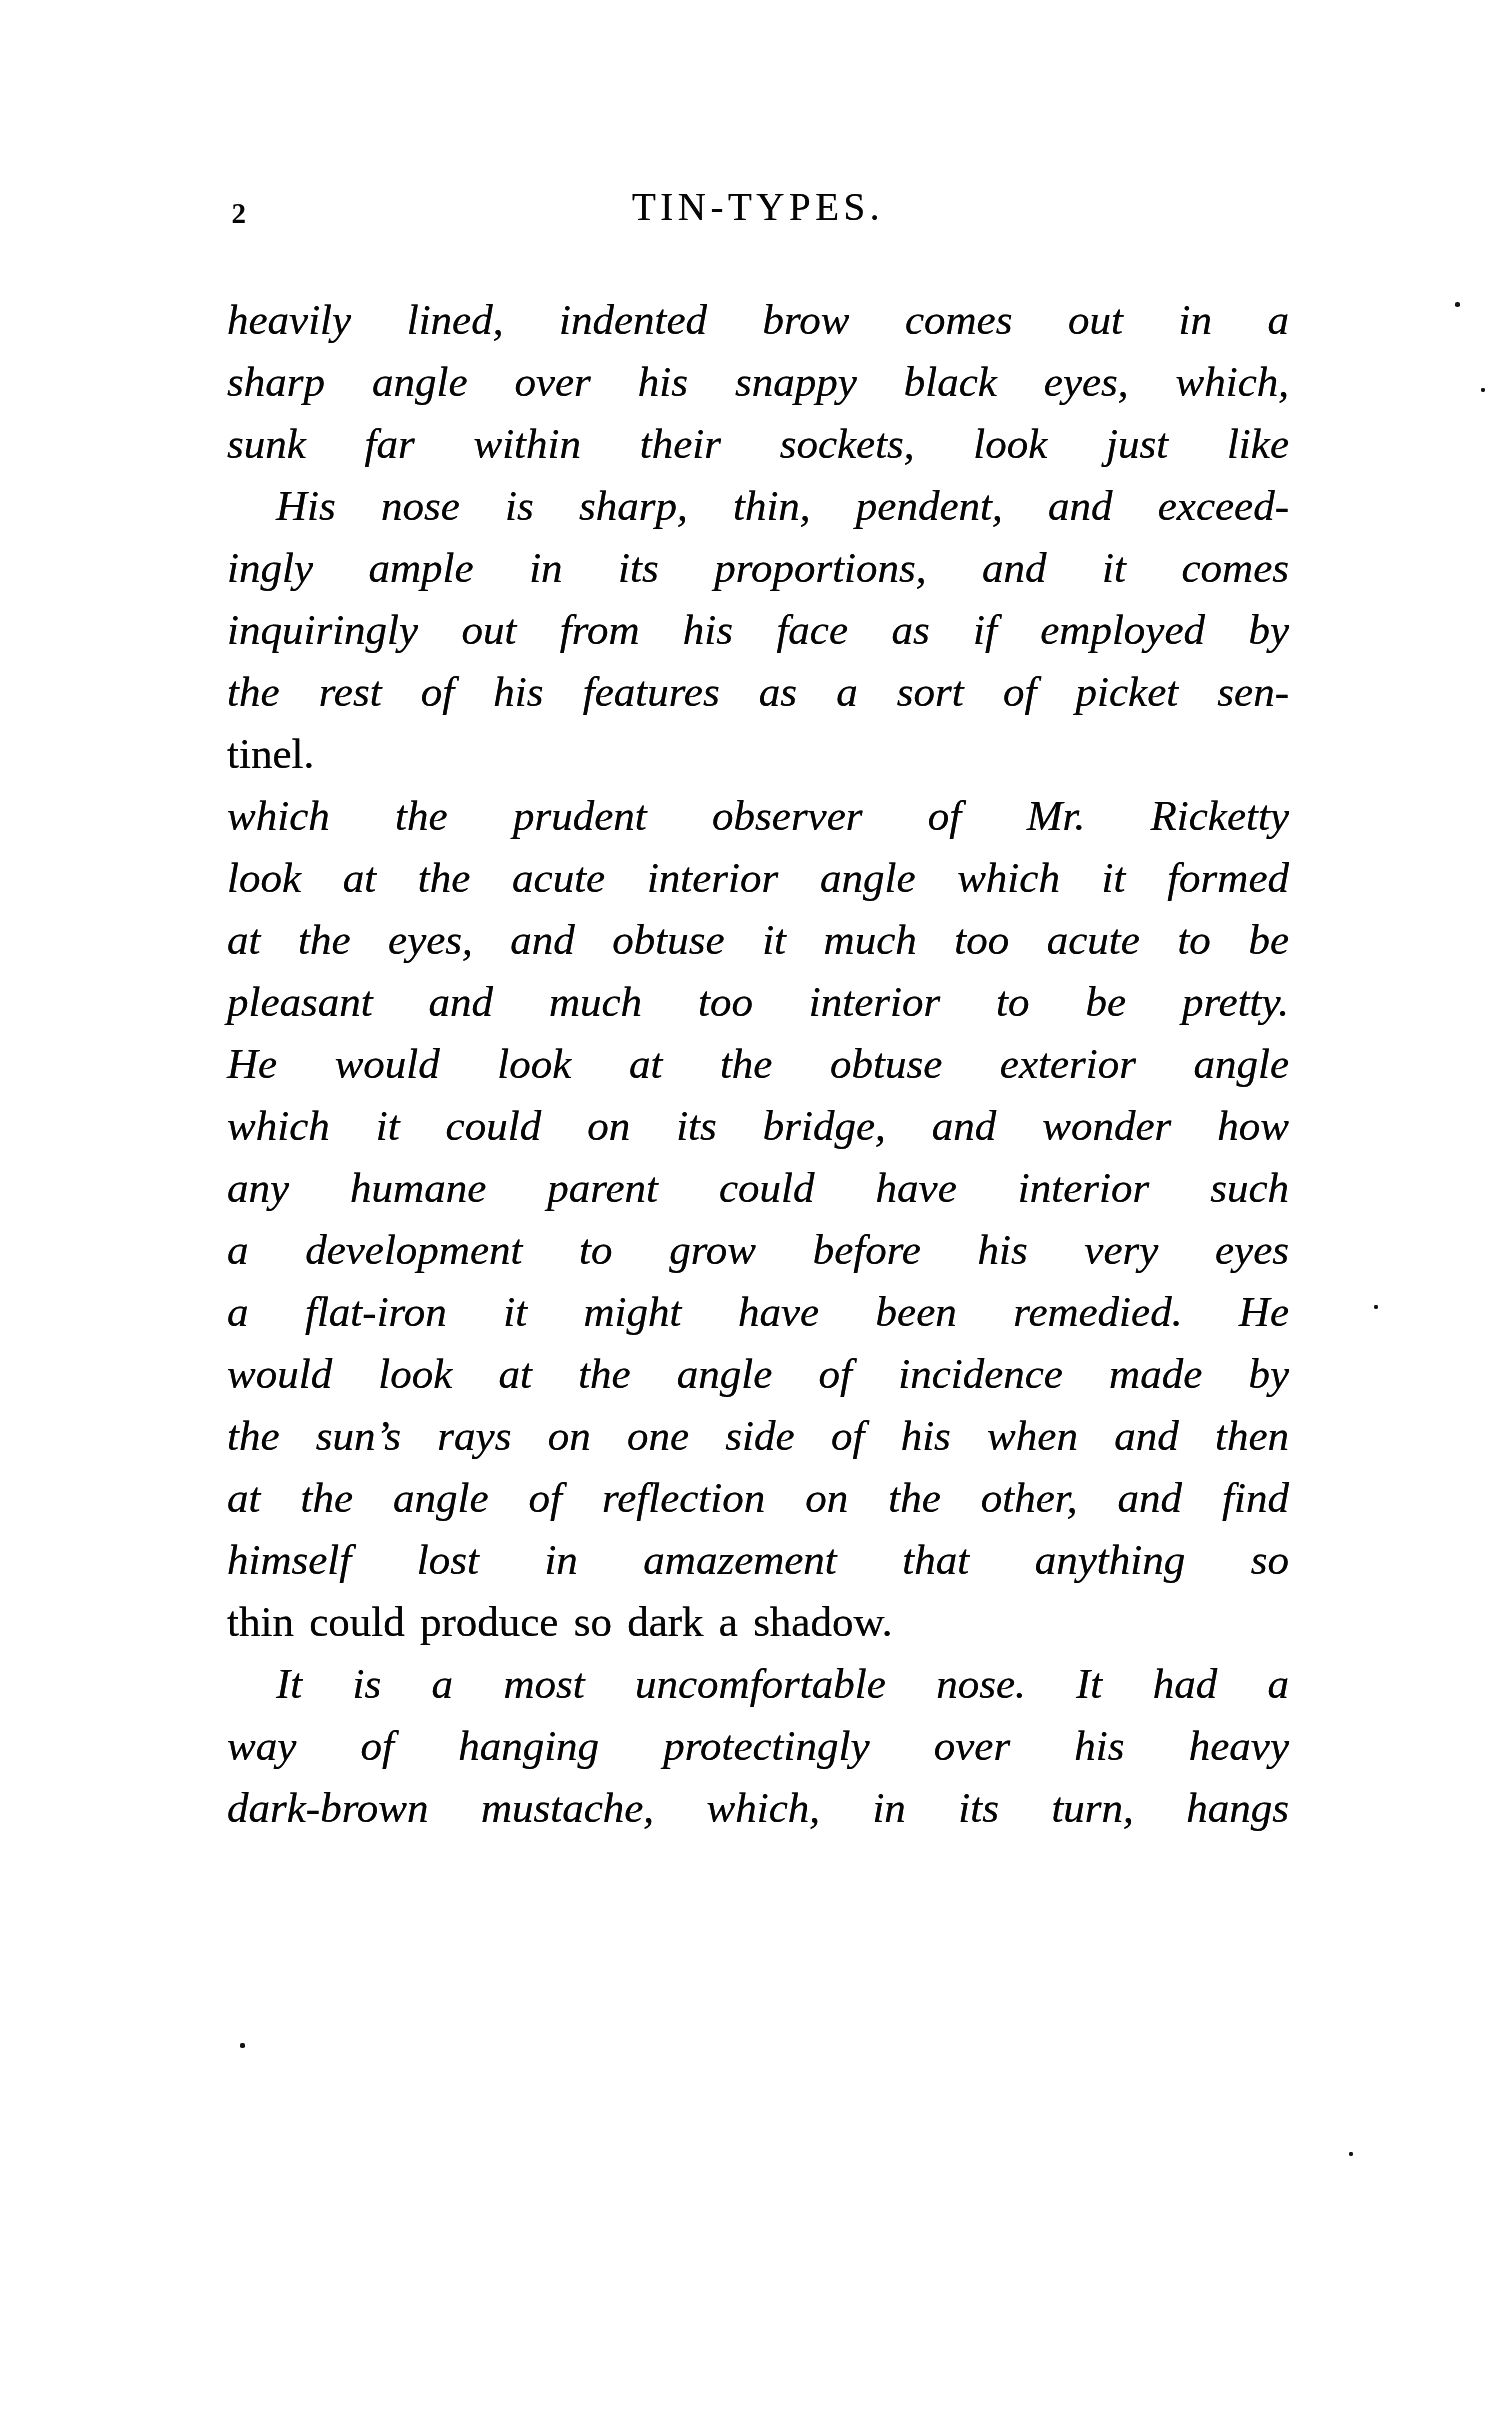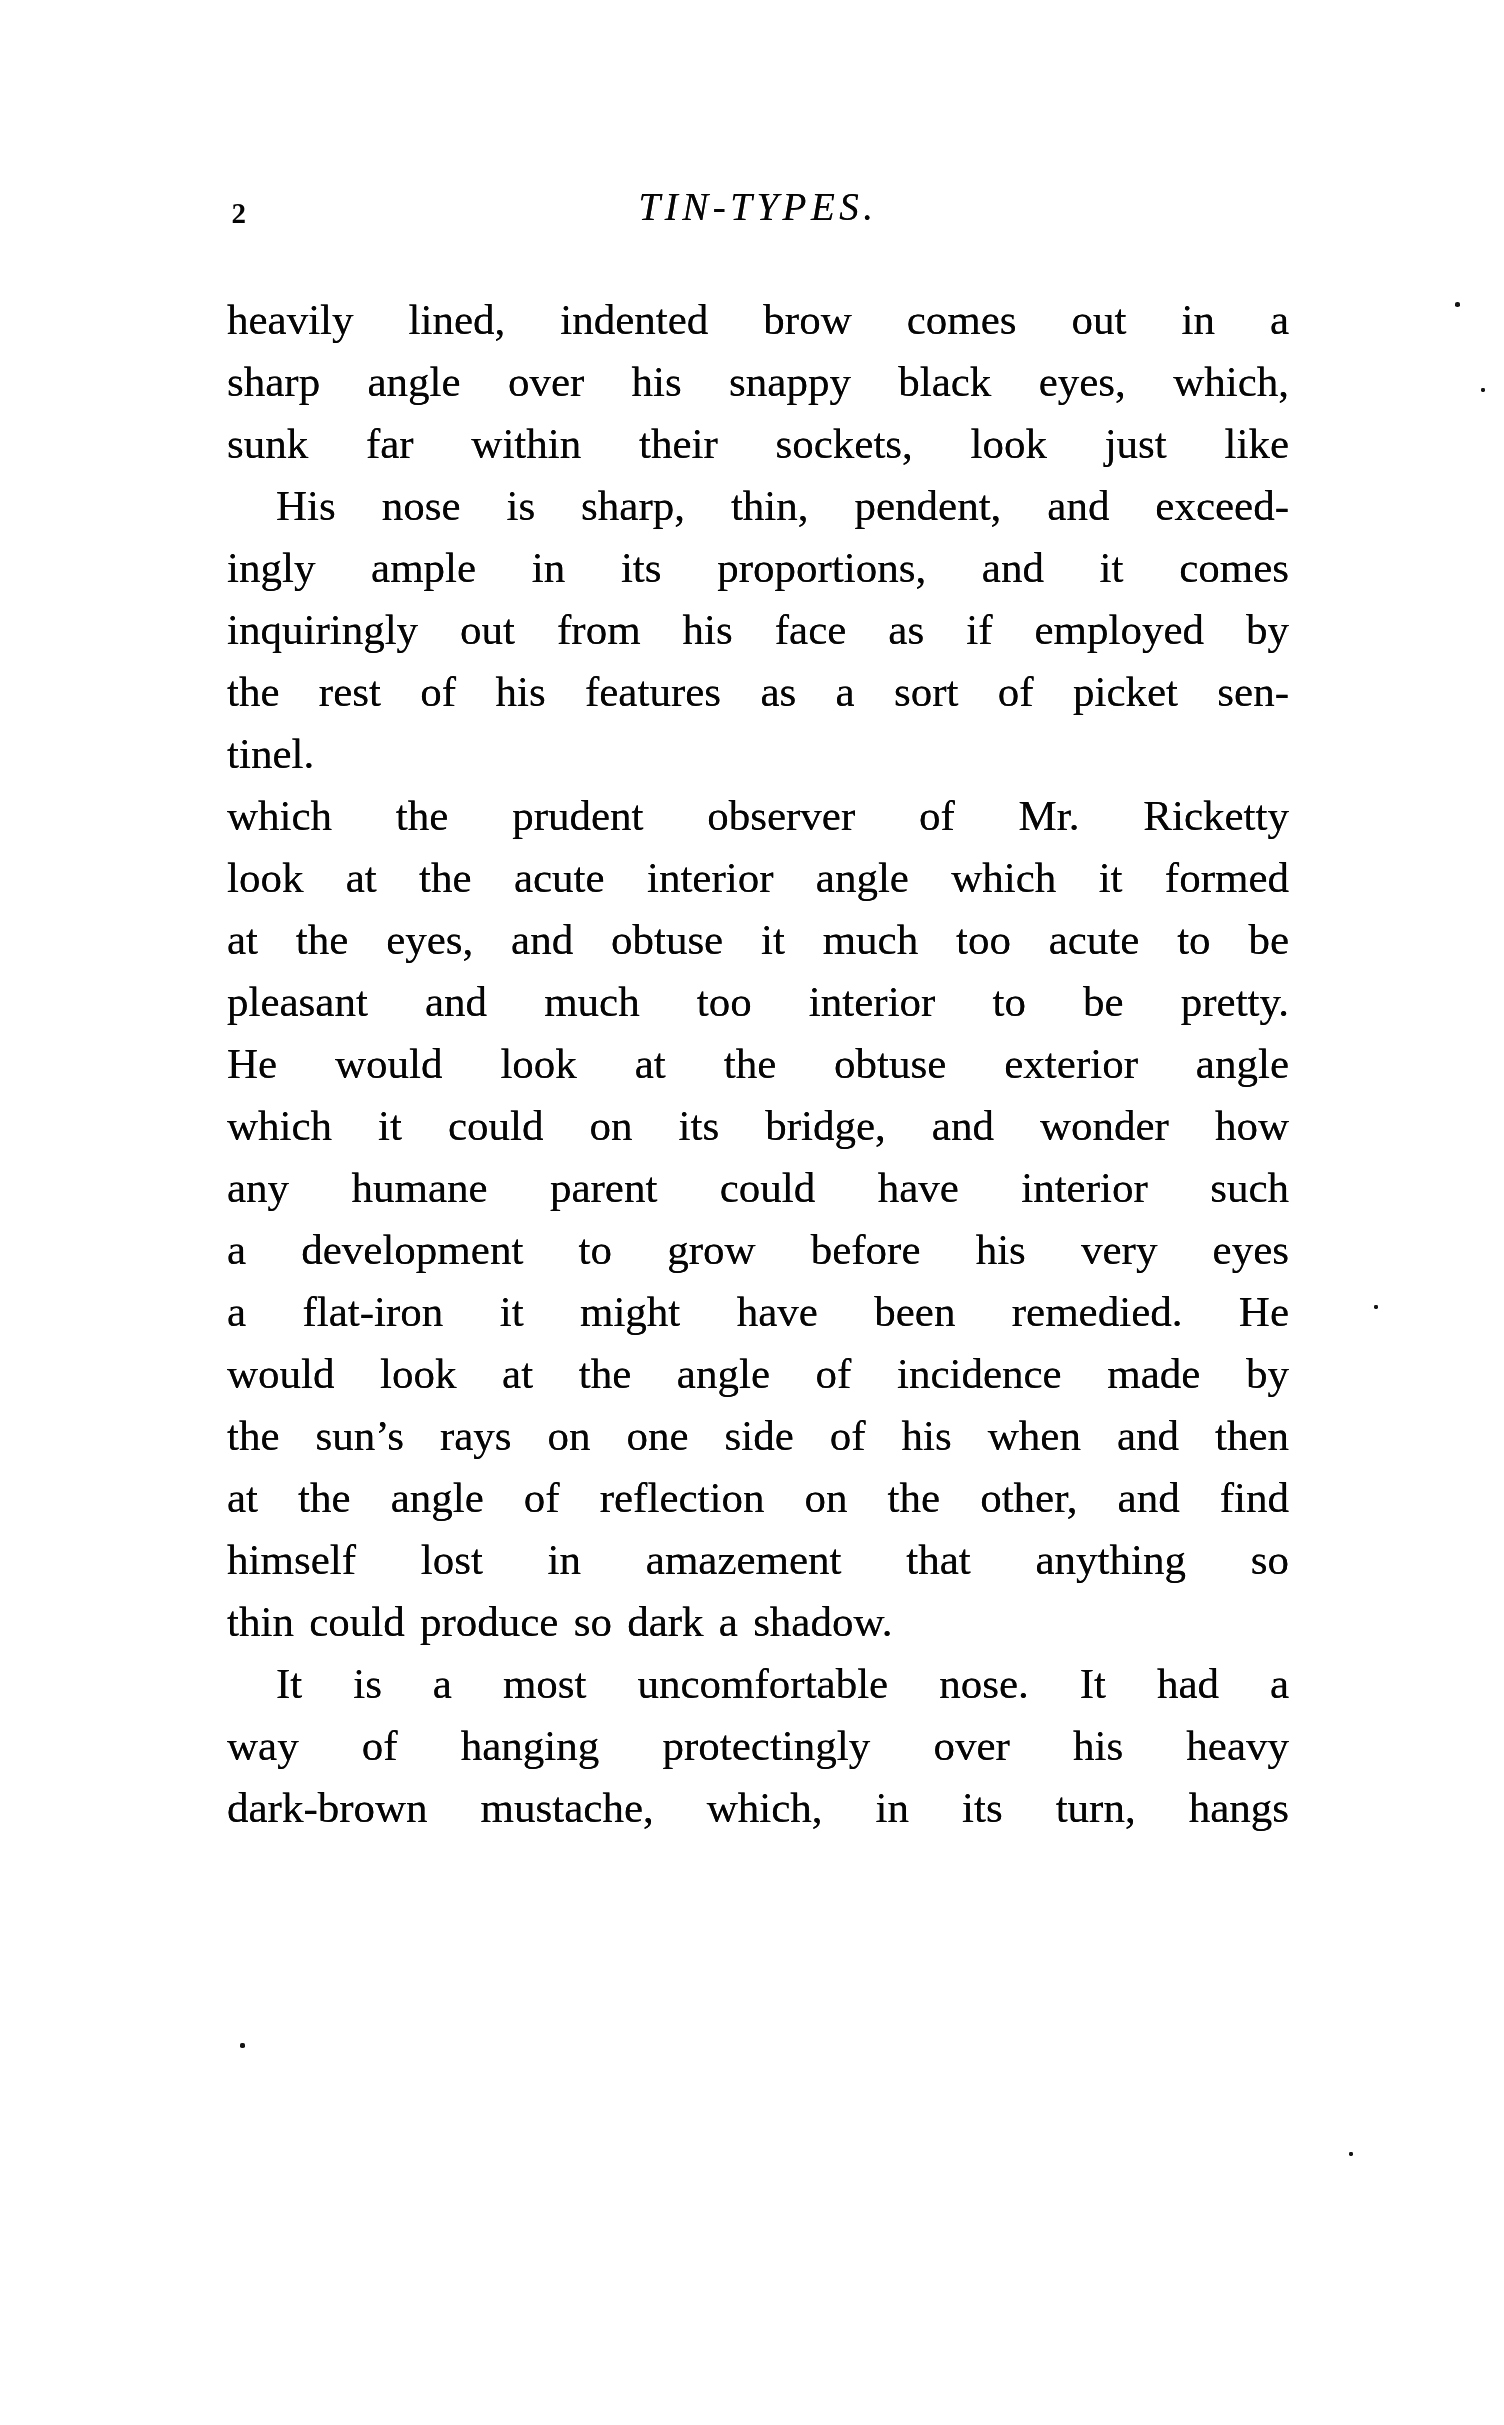--- a/index.html
+++ b/index.html
@@ -22,21 +22,20 @@
   .page-number {
     position: absolute;
     left: 4.5px;
     top: 12.6px;
     font-size: 29px;
     font-weight: 700;
     letter-spacing: 0.9px;
   }
   .running-head {
     text-align: center;
-    font-style: italic;
     font-size: 39px;
     letter-spacing: 4.5px;
     text-shadow: 0 0 0.4px rgba(0,0,0,0.85);
   }
   .body-text {
     position: absolute;
     top: 289px;
     left: 227px;
     width: 1062px;
   }
@@ -44,20 +43,21 @@
     height: 62px;
     line-height: 62px;
     font-size: 43px;
     word-spacing: 4.5px;
     text-shadow: 0 0 0.4px rgba(0,0,0,0.85);
     overflow: visible;
   }
   .line.justify {
     text-align: justify;
     text-align-last: justify;
+    font-style: italic;
   }
   .line.indent { text-indent: 49px; }
   .speck {
     position: absolute;
     background: #141414;
     border-radius: 40%;
   }
 </style>
 </head>
 <body>

